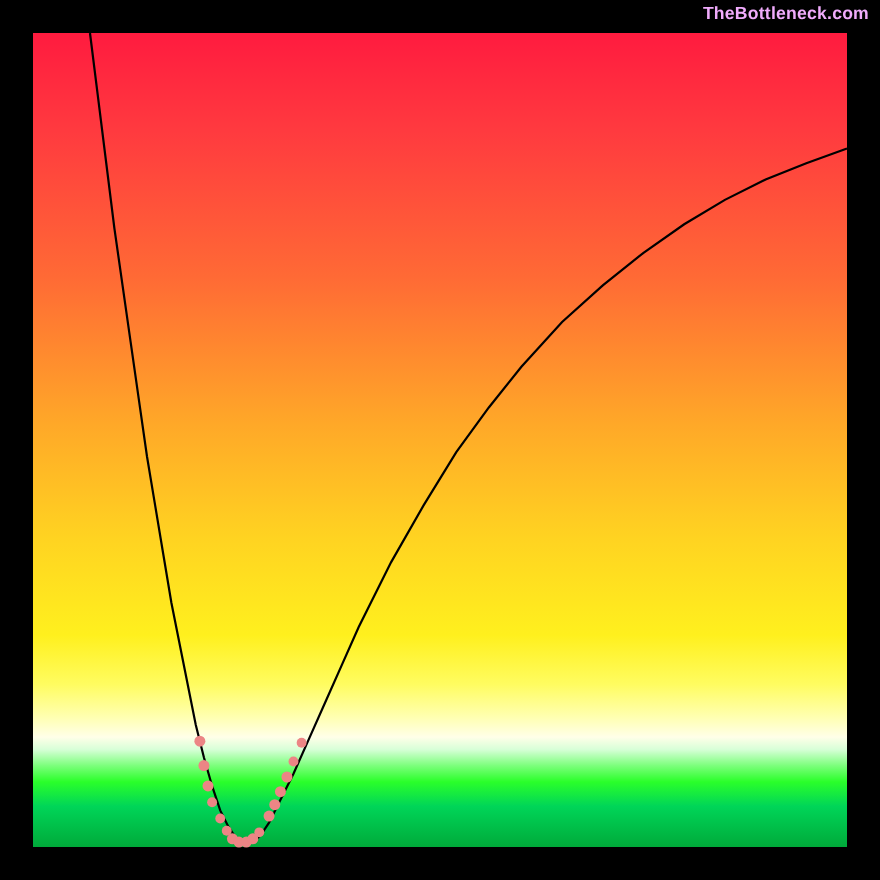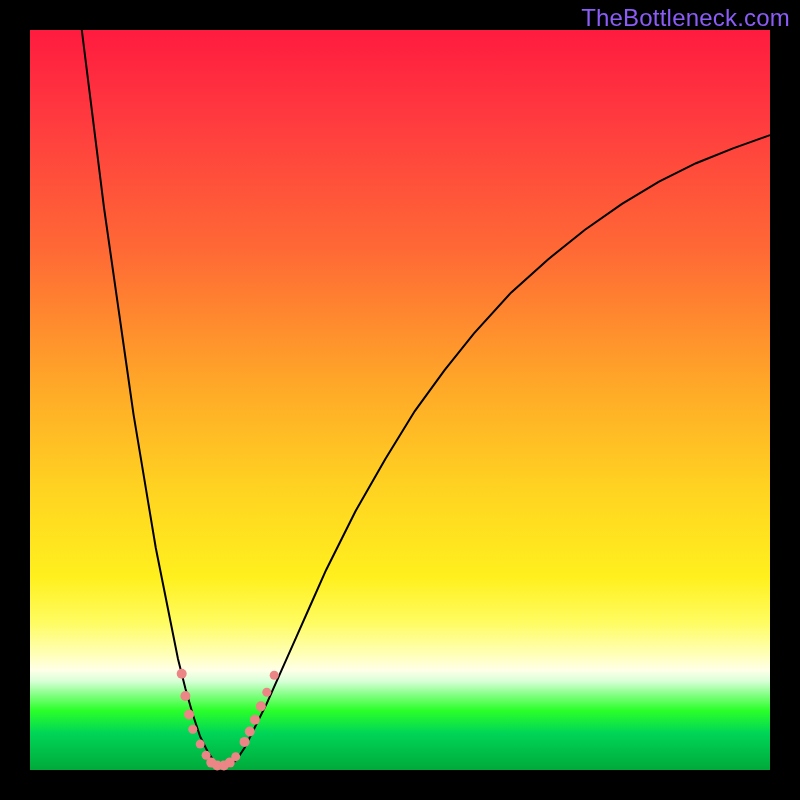--- a/index.html
+++ b/index.html
@@ -48,23 +48,23 @@
     left: 0;
     top: 0;
     width: 740px;
     height: 740px;
     overflow: visible;
   }
   .watermark {
     position: absolute;
     top: 4px;
     right: 10px;
-    color: #8b5cf6;
-    font-size: 24px;
-    font-weight: 400;
+    color: #f0abfc;
+    font-size: 16px;
+    font-weight: 700;
     letter-spacing: 0.2px;
     user-select: none;
   }
 </style>
 </head>
 <body>
 
 <div class="frame">
   <div class="plot">
     <svg class="curve" viewBox="0 0 740 740" preserveAspectRatio="none">

